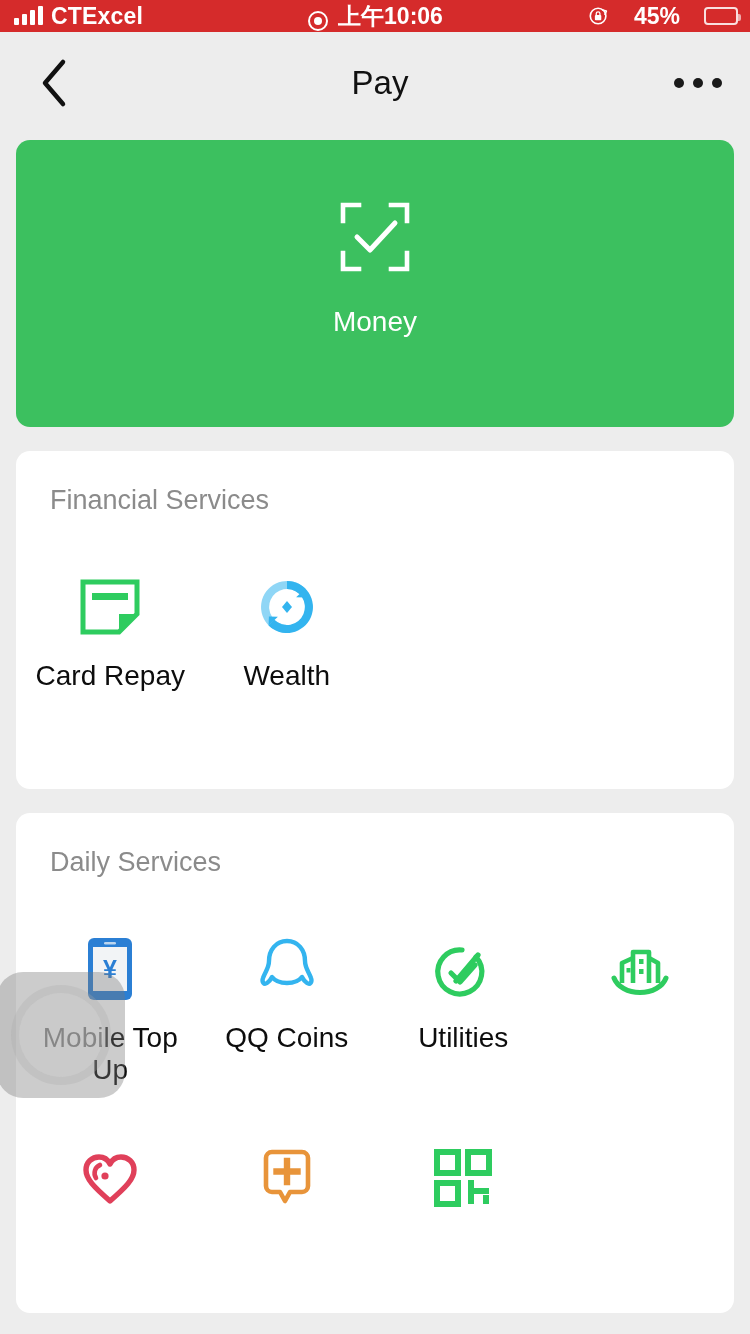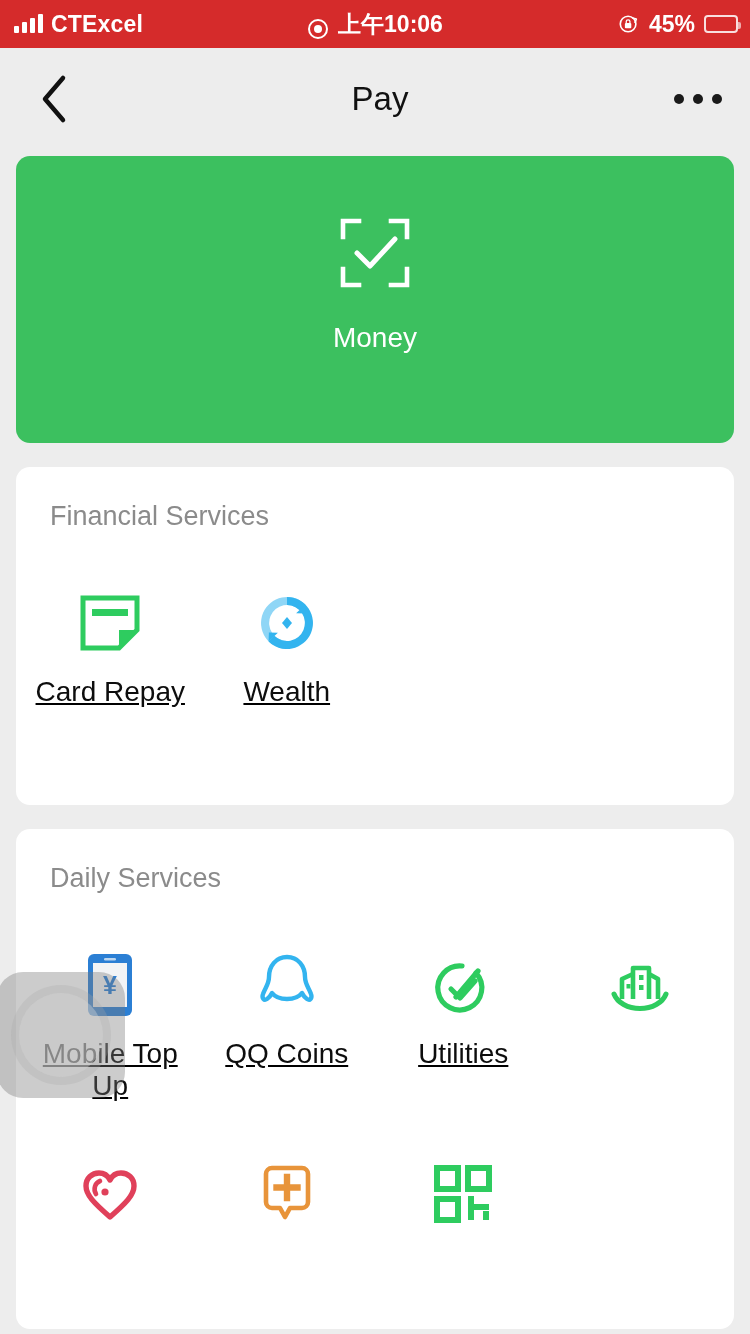--- a/index.html
+++ b/index.html
@@ -6,29 +6,29 @@
   html, body {
     width:750px; height:1334px;
     background:#ededed;
     font-family:"Liberation Sans", sans-serif;
     overflow:hidden;
   }
   #screen { position:relative; width:750px; height:1334px; background:#ededed; }
 
   
   .statusbar {
-    position:relative; height:48px; width:100%;
+    position:relative; height:32px; width:100%;
     background:#d52b2b; color:#ffffff;
     display:flex; align-items:center;
     font-size:22px; font-weight:bold;
   }
   .sb-left  { display:flex; align-items:center; gap:8px; margin-left:14px; width:270px; }
   .sb-mid   { position:absolute; left:0; right:0; display:flex; justify-content:center;
               align-items:flex-end; gap:9px; pointer-events:none; }
-  .sb-right { margin-left:auto; margin-right:12px; display:flex; align-items:center; gap:9px; }
+  .sb-right { margin-left:auto; margin-right:12px; display:flex; align-items:center; gap:24px; }
   .sb-carrier { font-size:23px; letter-spacing:.2px; }
   .sb-time { font-size:23px; }
   .sb-batt-pct { font-size:23px; }
   .bars { display:flex; align-items:flex-end; gap:3px; height:18px; }
   .bars i { display:block; width:5px; background:#fff; border-radius:1px; }
   .bars i:nth-child(1){ height:7px; }
   .bars i:nth-child(2){ height:11px; }
   .bars i:nth-child(3){ height:15px; }
   .bars i:nth-child(4){ height:19px; }
   .battery {
@@ -81,21 +81,21 @@
   }
   .panel-title {
     font-size:27px; color:#8b8b8b; padding-left:34px; margin-bottom:16px;
   }
   .grid {
     display:flex; flex-wrap:wrap; padding:0 6px;
   }
   .grid.cols4 .cell { width:25%; }
   .cell {
     display:flex; flex-direction:column; align-items:center;
-    padding:42px 4px 0 4px; cursor:pointer;text-decoration:underline;
+    padding:42px 4px 0 4px; cursor:pointer;
   }
   .cell-icon { height:66px; display:flex; align-items:center; justify-content:center; }
   .cell-label {
     margin-top:20px; font-size:28px; color:#0d0d0d; text-align:center;
     line-height:1.16; max-width:180px;
   }
   .panel-fin { height:338px; }
   .panel-daily { min-height:500px; padding-bottom:1px; }
   .grid-daily-row2 .cell { padding-top:58px; }
 

